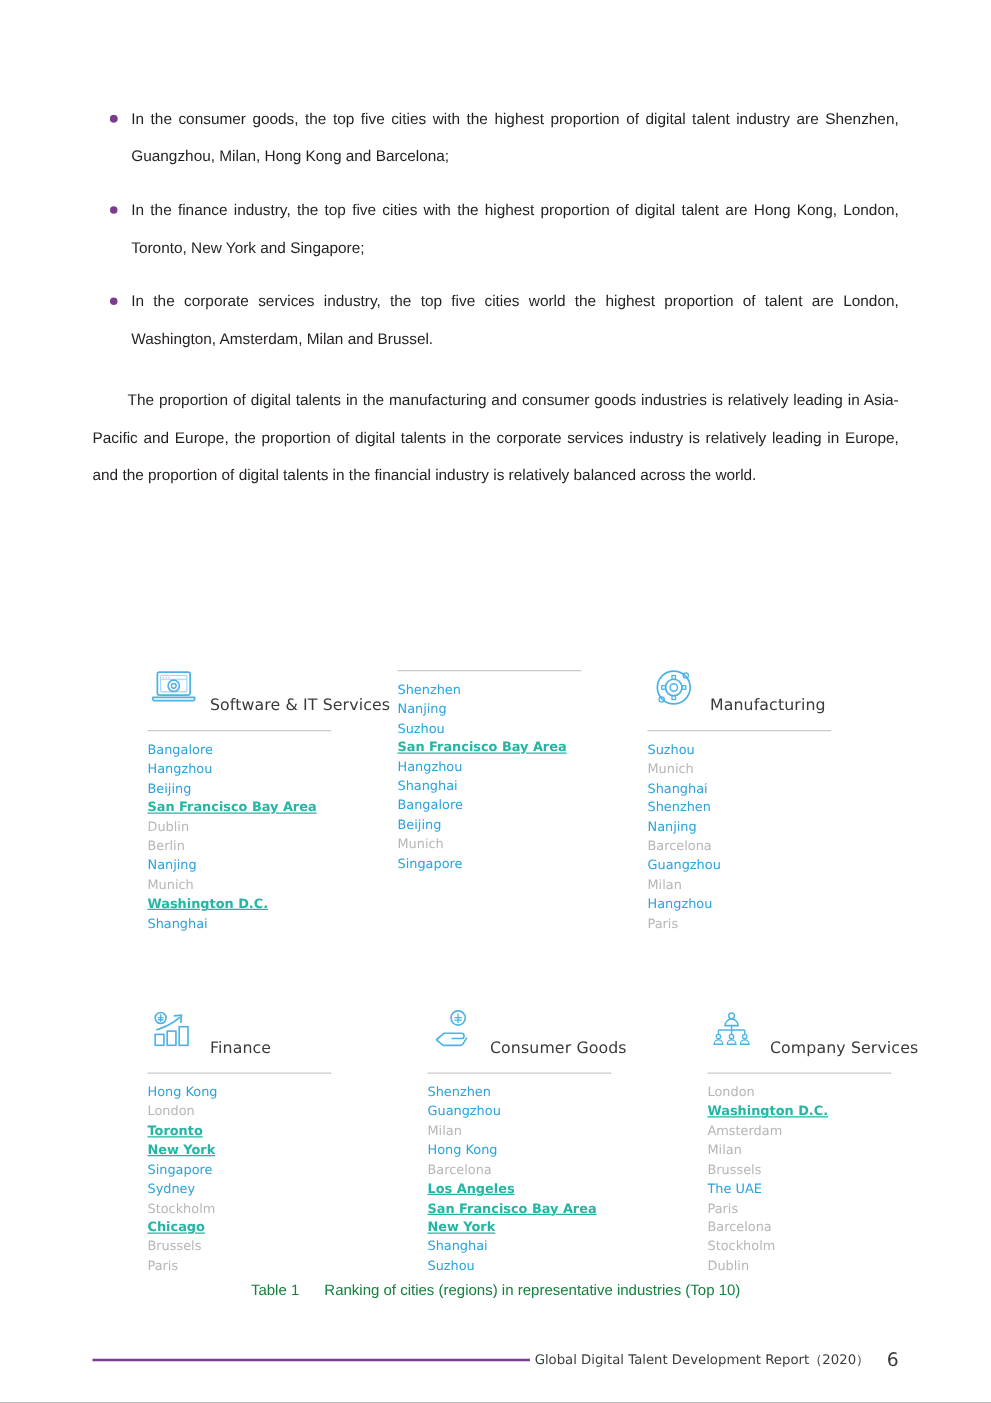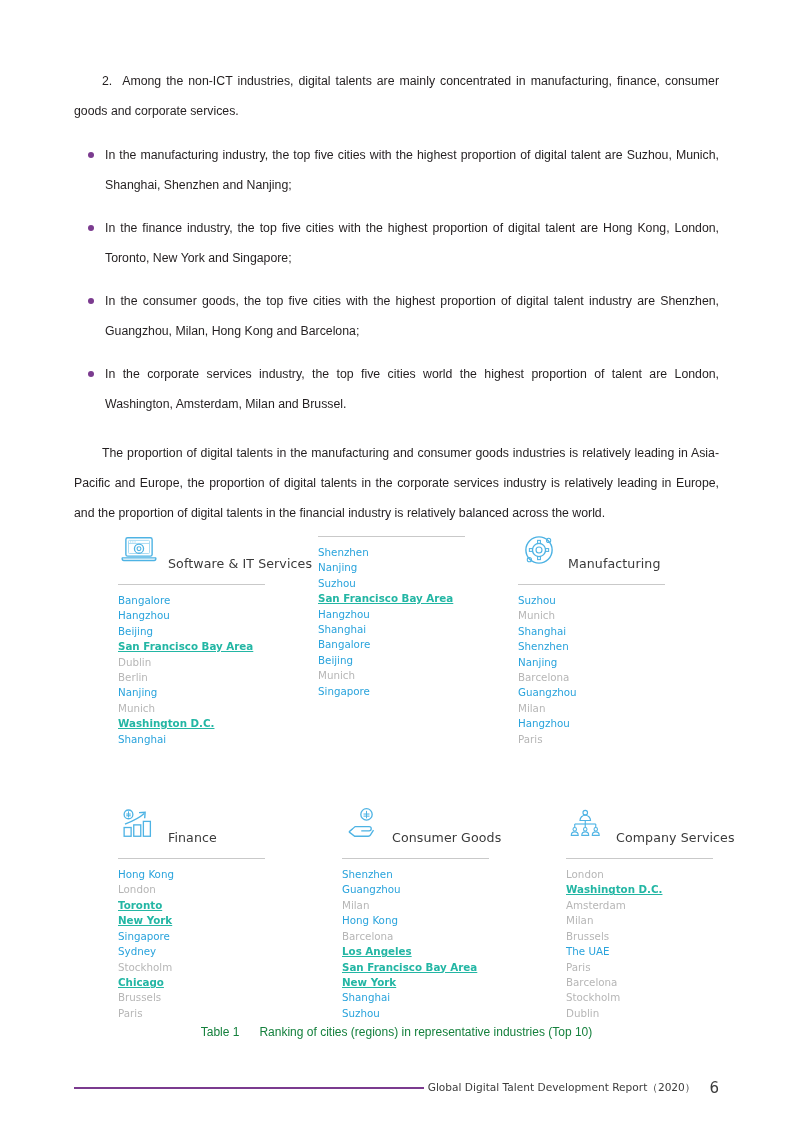--- a/index.html
+++ b/index.html
@@ -159,36 +159,32 @@
     font-family: "DejaVu Sans", sans-serif;
   }
 </style>
 </head>
 <body>
 
 <div class="page">
 
   <div class="body-block">
 
-    <p class="para indent">
-      <span>2.</span>&nbsp;&nbsp;<span>Among the non-ICT industries, digital talents are mainly concentrated in manufacturing, finance, consumer goods and corporate services.</span>
-    </p>
 
     <ul class="bullet-list">
       <li class="bullet-item gap-before">
         <span class="dot"></span>
-        <span>In the manufacturing industry, the top five cities with the highest proportion of digital talent are Suzhou, Munich, Shanghai, Shenzhen and Nanjing;</span>
+      </li>
+      <li class="bullet-item">
+        <span class="dot"></span>
+        <span>In the consumer goods, the top five cities with the highest proportion of digital talent industry are Shenzhen, Guangzhou, Milan, Hong Kong and Barcelona;</span>
       </li>
       <li class="bullet-item">
         <span class="dot"></span>
         <span>In the finance industry, the top five cities with the highest proportion of digital talent are Hong Kong, London, Toronto, New York and Singapore;</span>
-      </li>
-      <li class="bullet-item">
-        <span class="dot"></span>
-        <span>In the consumer goods, the top five cities with the highest proportion of digital talent industry are Shenzhen, Guangzhou, Milan, Hong Kong and Barcelona;</span>
       </li>
       <li class="bullet-item">
         <span class="dot"></span>
         <span>In the corporate services industry, the top five cities world the highest proportion of talent are London, Washington, Amsterdam, Milan and Brussel.</span>
       </li>
     </ul>
 
     <p class="para indent" style="margin-top:19px;">The proportion of digital talents in the manufacturing and consumer goods industries is relatively leading in Asia-Pacific and Europe, the proportion of digital talents in the corporate services industry is relatively leading in Europe, and the proportion of digital talents in the financial industry is relatively balanced across the world.</p>
   </div>
 

